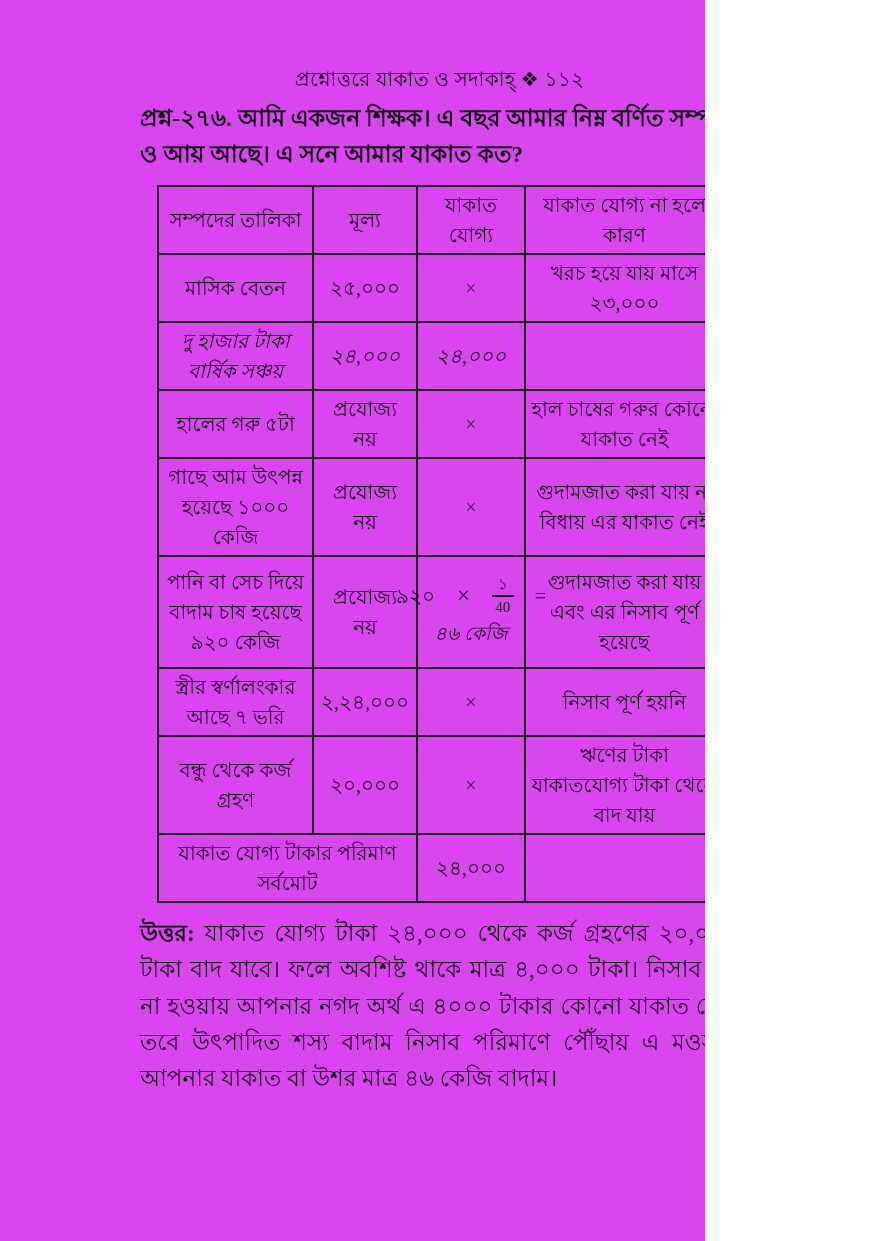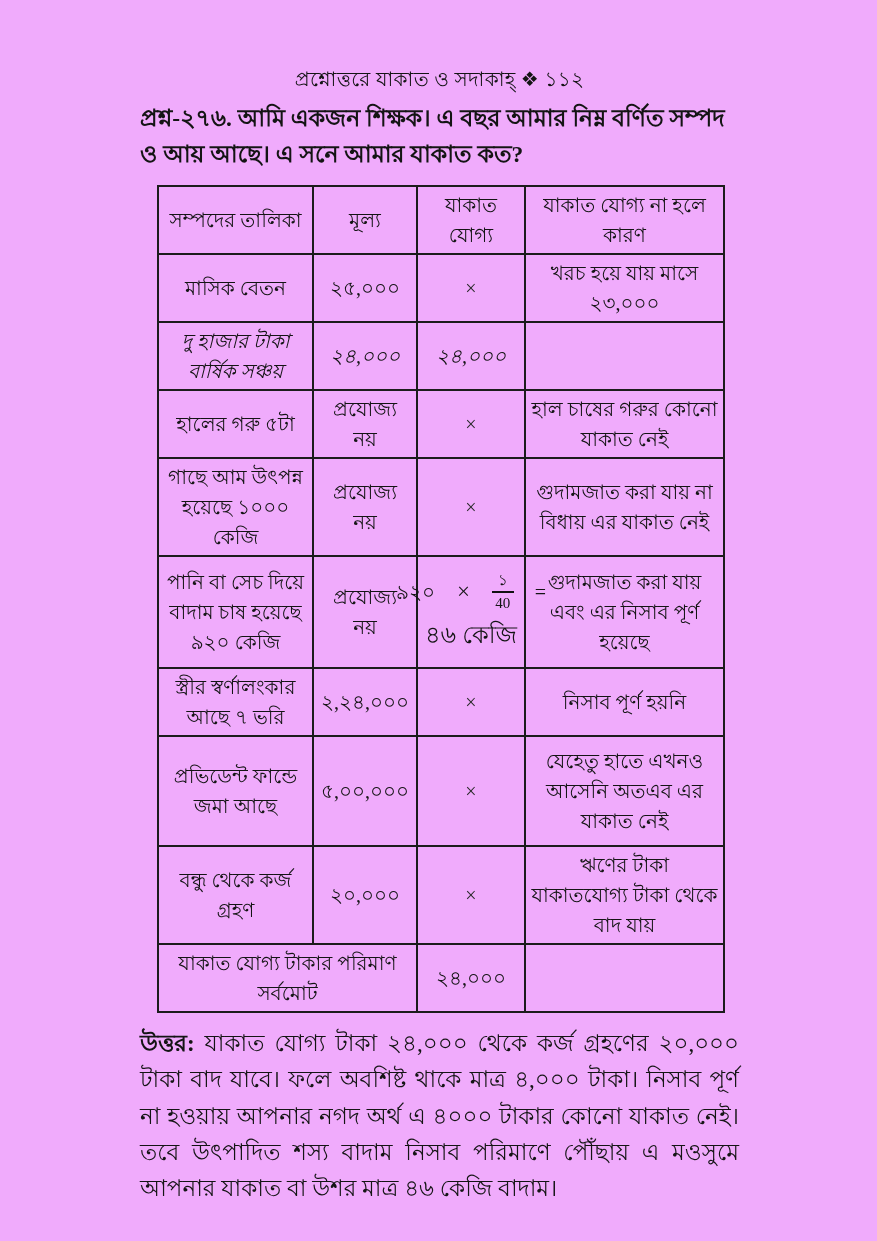--- a/index.html
+++ b/index.html
@@ -2,23 +2,23 @@
 <html><head>
 <meta charset="utf-8">
 <style>
   html, body {
     margin: 0;
     padding: 0;
     background: #ffffff;
   }
   .page {
     position: relative;
-    width: 877px;
+    width: 705px;
     height: 1241px;
-    background: #f0abfc;
+    background: #d946ef;
     color: #141414;
     font-family: "Liberation Serif", "DejaVu Serif", serif;
     overflow: hidden;
   }
   .content {
     position: absolute;
     left: 140px;
     top: 66px;
     width: 599px;
   }
@@ -76,21 +76,21 @@
     flex-direction: column;
     align-items: center;
     font-size: 15px;
     line-height: 1.25;
   }
   .frac .num {
     border-bottom: 2px solid #111;
     padding: 0 6px 1px 6px;
   }
   .frac .den { padding-top: 1px; }
-  .eq-result { margin-top: 4px; font-size: 24px; }
+  .eq-result { margin-top: 4px; font-size: 19px; font-style: italic; }
   .answer {
     margin: 13px 0 0 0;
     font-size: 23px;
     line-height: 1.58;
     text-align: justify;
   }
   .answer .ans-label { font-weight: bold; }
 </style>
 </head>
 <body>
@@ -163,26 +163,20 @@
           <td>গুদামজাত করা যায় এবং এর নিসাব পূর্ণ হয়েছে</td>
         </tr>
 
         <tr class="r6">
           <td>স্ত্রীর স্বর্ণালংকার আছে ৭ ভরি</td>
           <td>২,২৪,০০০</td>
           <td class="xmark">×</td>
           <td>নিসাব পূর্ণ হয়নি</td>
         </tr>
 
-        <tr class="r7">
-          <td>প্রভিডেন্ট ফান্ডে জমা আছে</td>
-          <td>৫,০০,০০০</td>
-          <td class="xmark">×</td>
-          <td>যেহেতু হাতে এখনও আসেনি অতএব এর যাকাত নেই</td>
-        </tr>
 
         <tr class="r8">
           <td>বন্ধু থেকে কর্জ গ্রহণ</td>
           <td>২০,০০০</td>
           <td class="xmark">×</td>
           <td>ঋণের টাকা যাকাতযোগ্য টাকা থেকে বাদ যায়</td>
         </tr>
 
         <tr class="r9">
           <td colspan="2">যাকাত যোগ্য টাকার পরিমাণ সর্বমোট</td>

